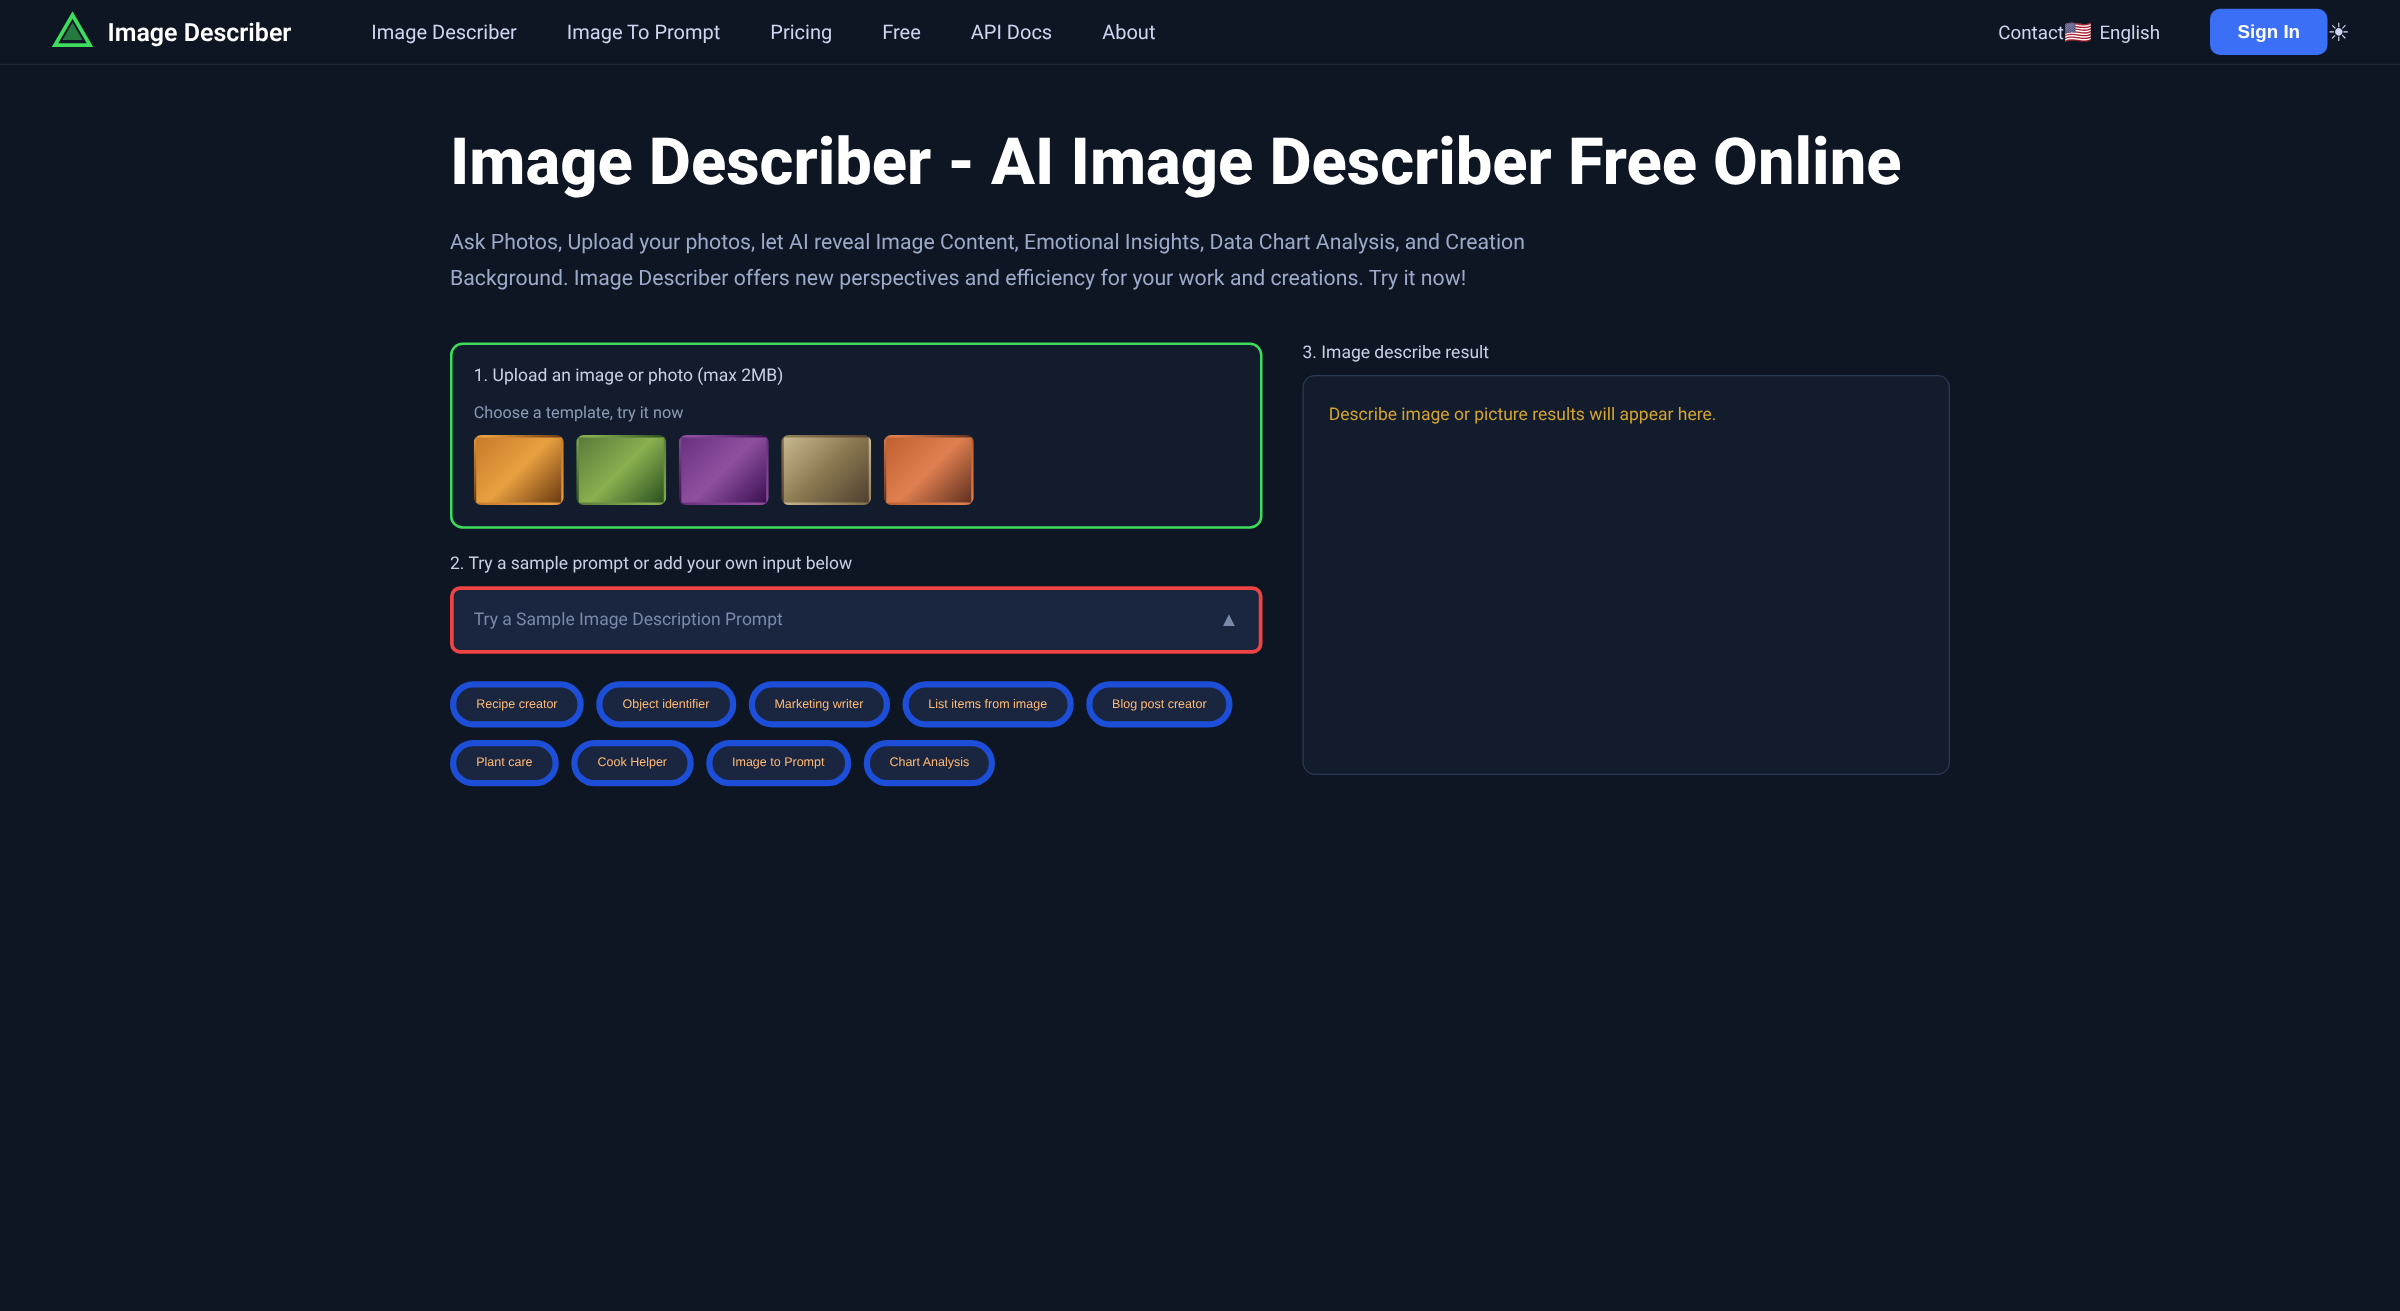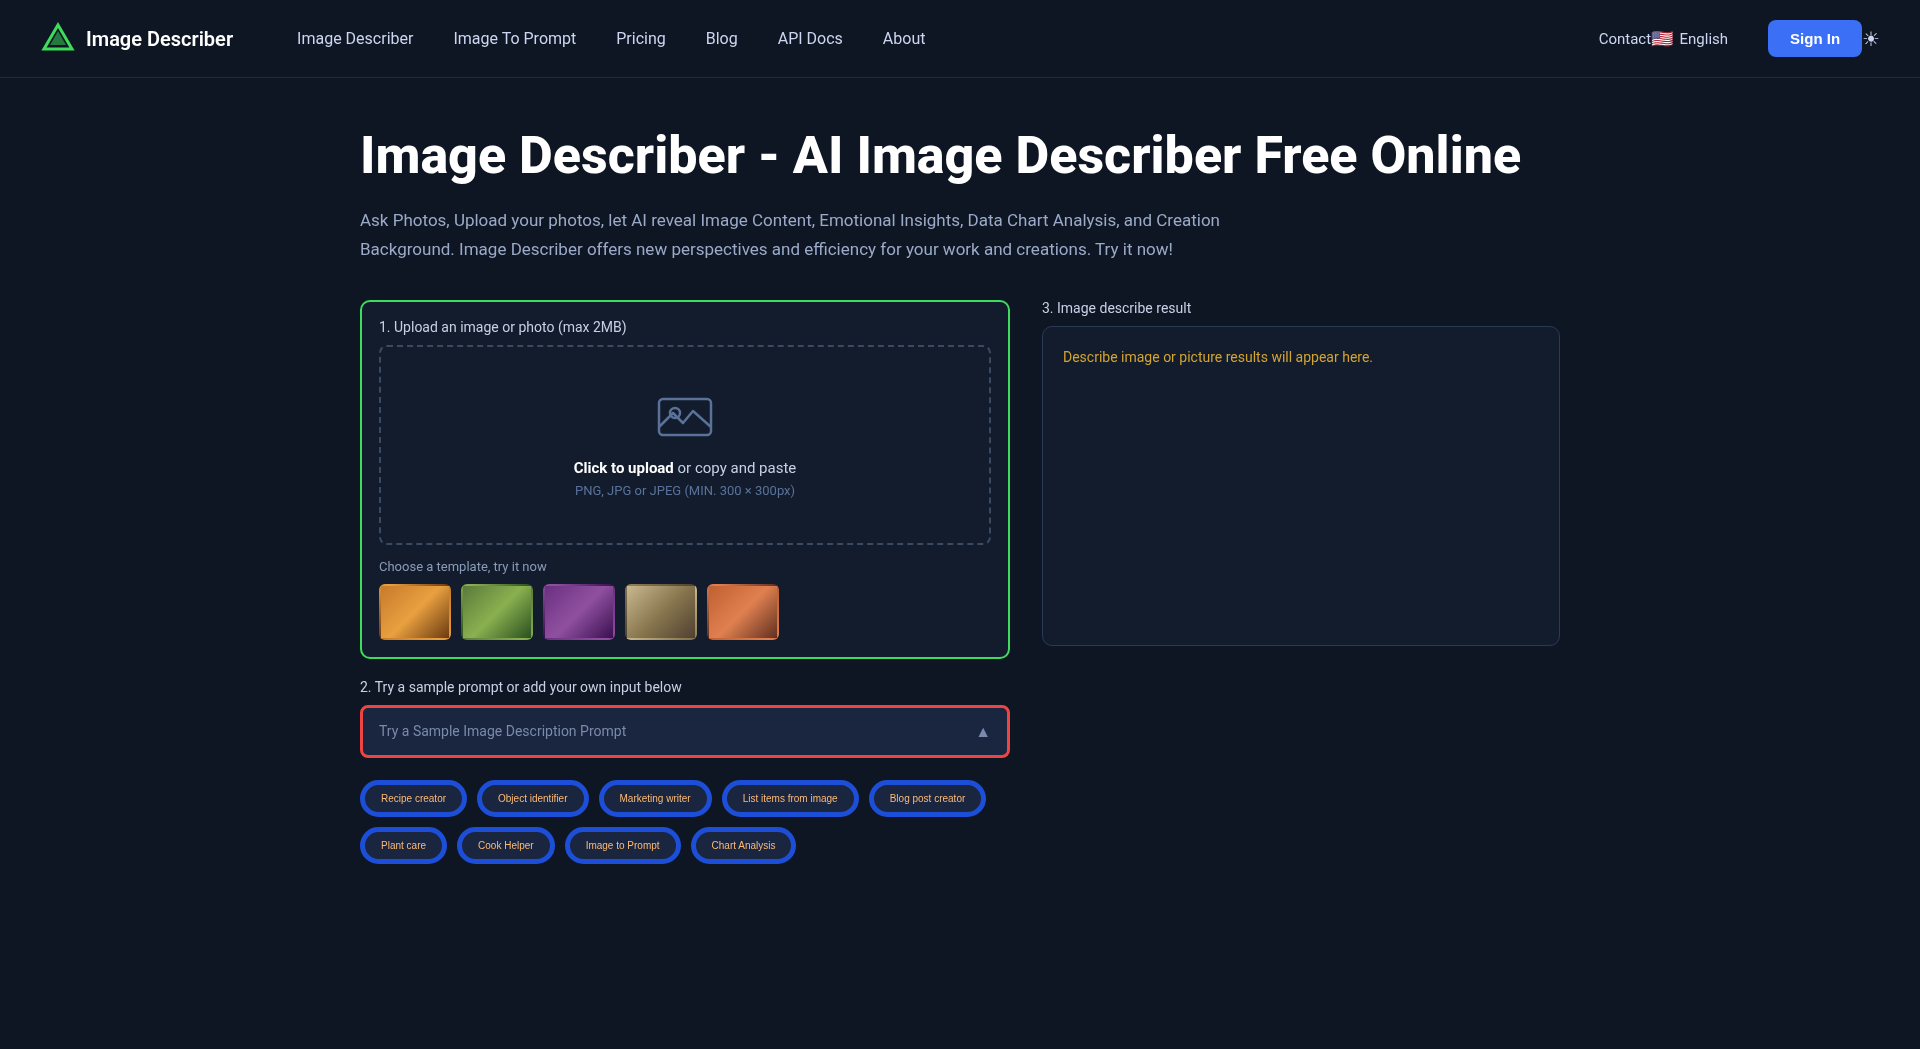--- a/index.html
+++ b/index.html
@@ -10,21 +10,21 @@
       font-family: -apple-system, BlinkMacSystemFont, 'Segoe UI', Roboto, sans-serif;
       min-height: 1049px;
       overflow-x: hidden;
     }
 
     
     nav {
       display: flex;
       align-items: center;
       padding: 0 40px;
-      height: 78px;
+      height: 52px;
       background-color: #0f1623;
       border-bottom: 1px solid #1e2a3a;
     }
 
     .nav-logo {
       display: flex;
       align-items: center;
       gap: 10px;
       margin-right: 48px;
       text-decoration: none;
@@ -285,21 +285,21 @@
       <polygon points="18,4 32,28 4,28" fill="none" stroke="#3ddc5c" stroke-width="3"></polygon>
       <polygon points="18,10 26,24 10,24" fill="#3ddc5c" opacity="0.5"></polygon>
     </svg>
     <span class="nav-logo-text">Image Describer</span>
   </div>
 
   <div class="nav-links">
     <a class="nav-link">Image Describer</a>
     <a class="nav-link">Image To Prompt</a>
     <a class="nav-link">Pricing</a>
-    <a class="nav-link">Blog</a>
+    <a class="nav-link">Free</a>
     <a class="nav-link">API Docs</a>
     <a class="nav-link">About</a>
   </div>
 
   <div class="nav-right">
     <span class="nav-contact">Contact</span>
     <div class="nav-lang">
       <span class="flag-icon">🇺🇸</span>
       <span>English</span>
     </div>
@@ -313,33 +313,20 @@
   <h1 class="hero-title">Image Describer - AI Image Describer Free Online</h1>
   <p class="hero-desc">Ask Photos, Upload your photos, let AI reveal Image Content, Emotional Insights, Data Chart Analysis, and Creation Background. Image Describer offers new perspectives and efficiency for your work and creations. Try it now!</p>
 
   <div class="tool-grid">
 
     <div class="left-col">
 
       <div class="upload-box">
         <p class="section-label">1. Upload an image or photo (max 2MB)</p>
 
-        <div class="upload-inner">
-          <div class="upload-img-icon">
-            <svg width="56" height="48" viewBox="0 0 56 48" fill="none">
-              <rect x="2" y="8" width="52" height="36" rx="4" stroke="#5a7299" stroke-width="2.5" fill="none"></rect>
-              <circle cx="18" cy="22" r="5" stroke="#5a7299" stroke-width="2.5" fill="none"></circle>
-              <path d="M2 36 L16 22 L26 32 L36 20 L54 36" stroke="#5a7299" stroke-width="2.5" fill="none" stroke-linejoin="round"></path>
-            </svg>
-          </div>
-          <p class="upload-text-bold">
-            <strong>Click to upload</strong><span> or copy and paste</span>
-          </p>
-          <p class="upload-text-sub">PNG, JPG or JPEG (MIN. 300 × 300px)</p>
-        </div>
 
         <p class="template-label">Choose a template, try it now</p>
         <div class="template-thumbs">
           <div class="thumb thumb-1"></div>
           <div class="thumb thumb-2"></div>
           <div class="thumb thumb-3"></div>
           <div class="thumb thumb-4"></div>
           <div class="thumb thumb-5"></div>
         </div>
       </div>

